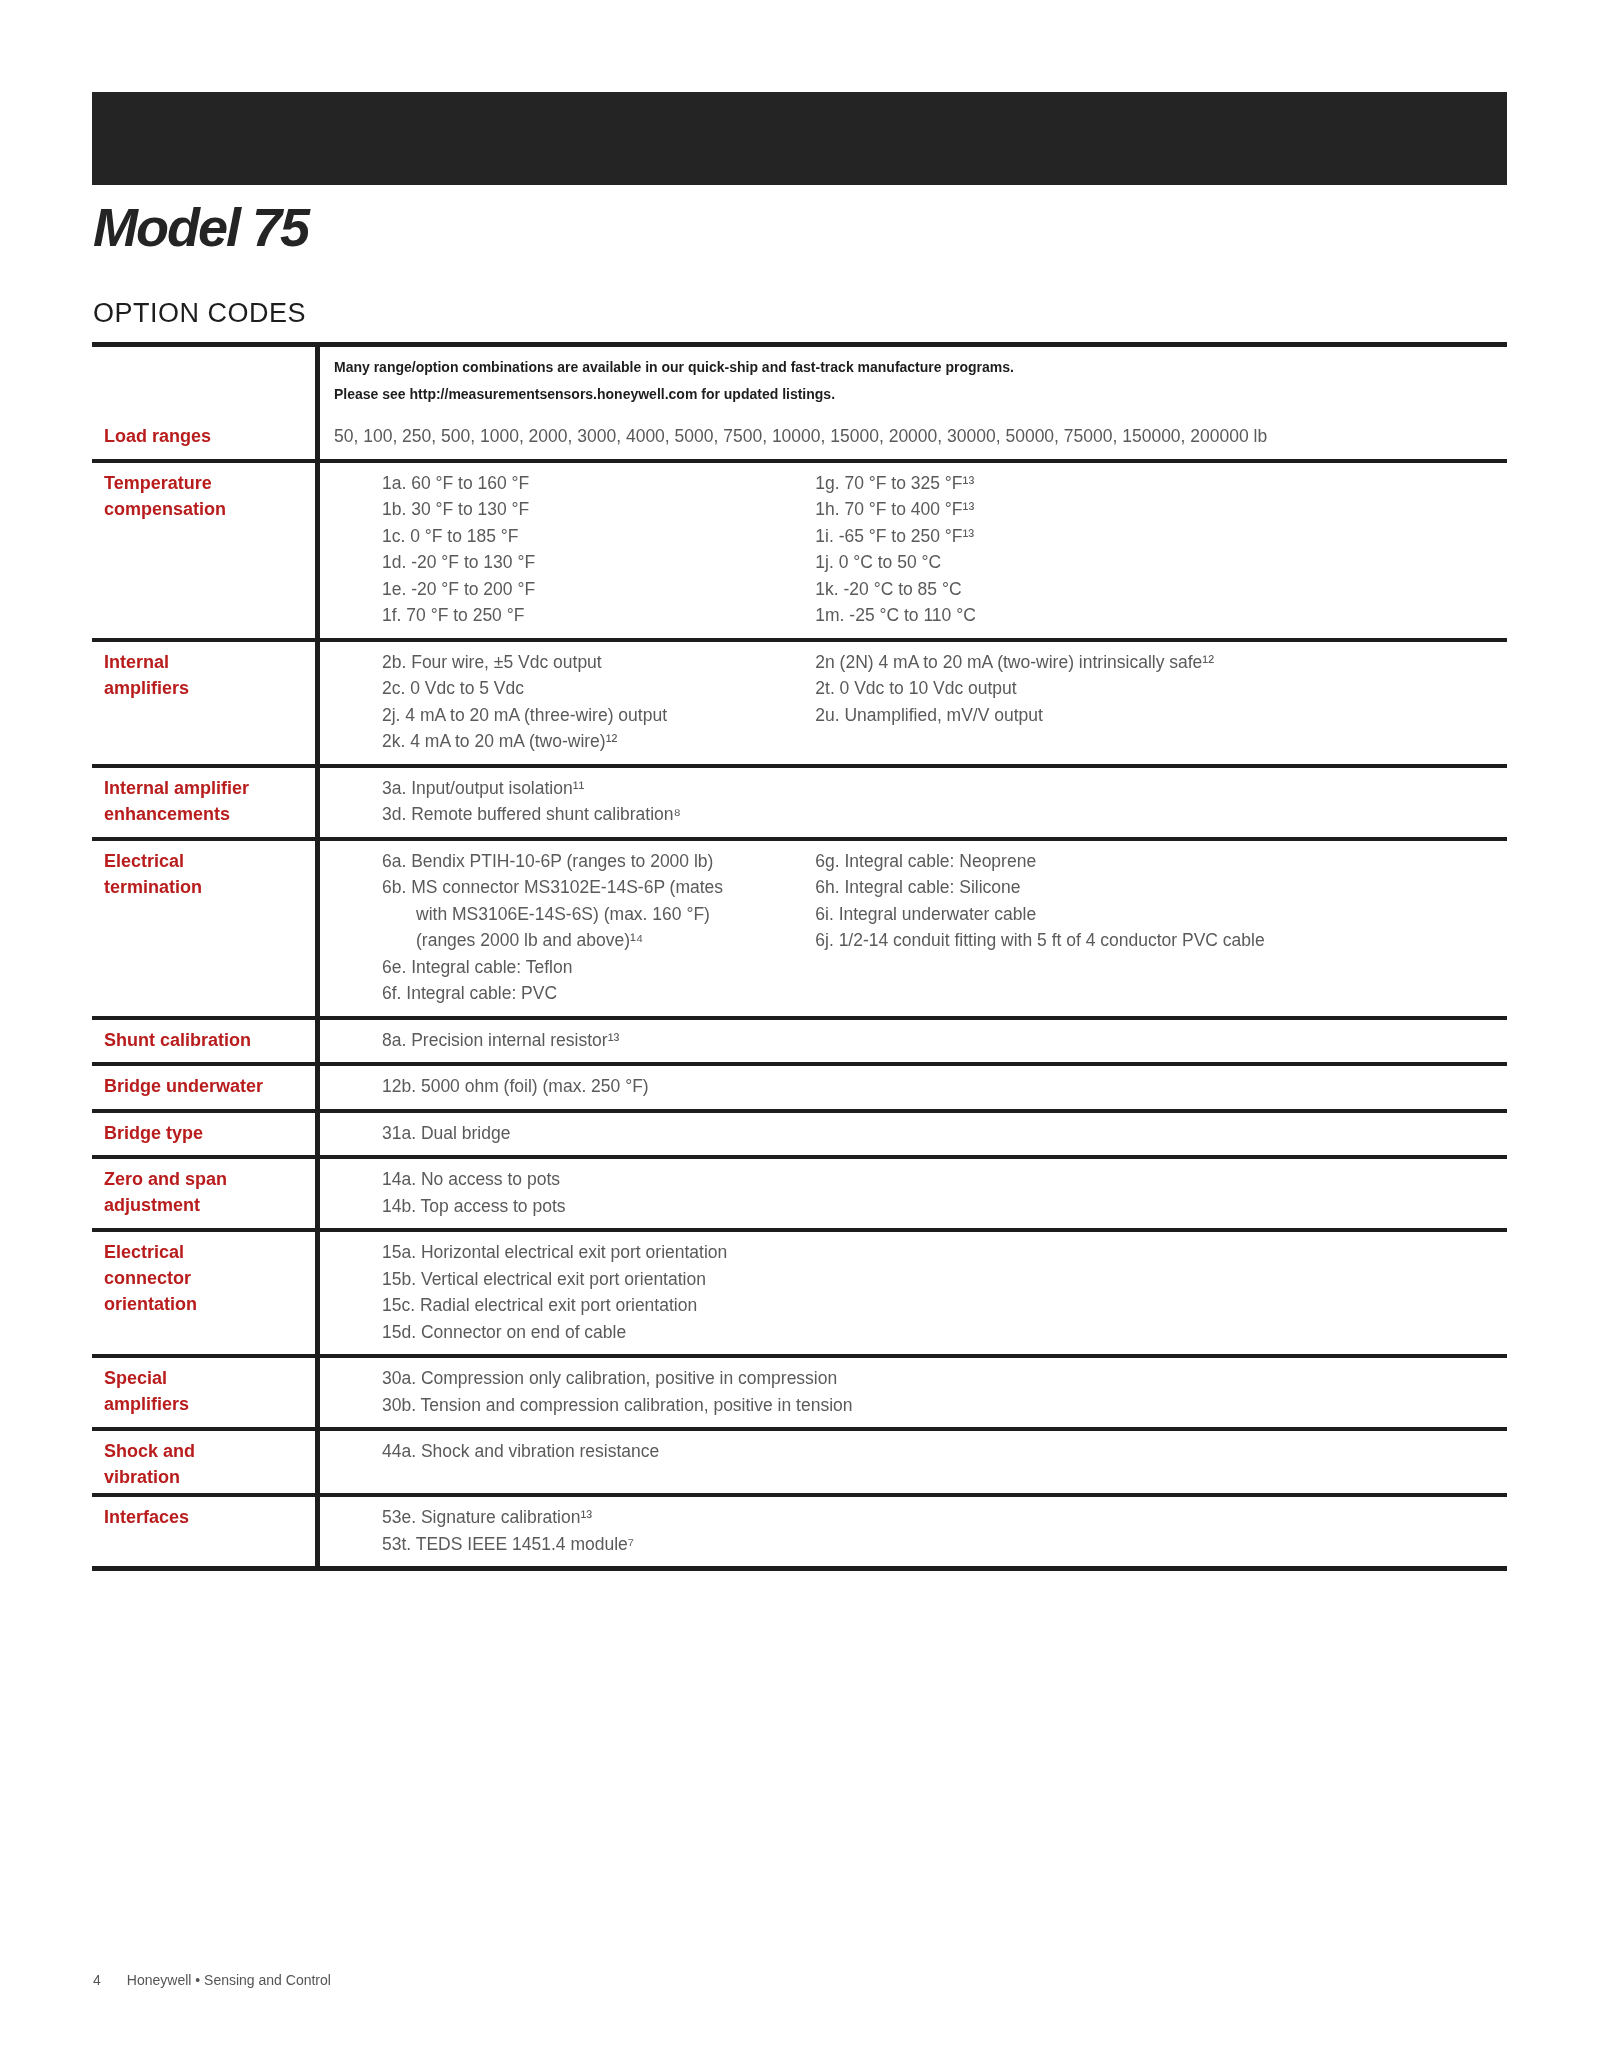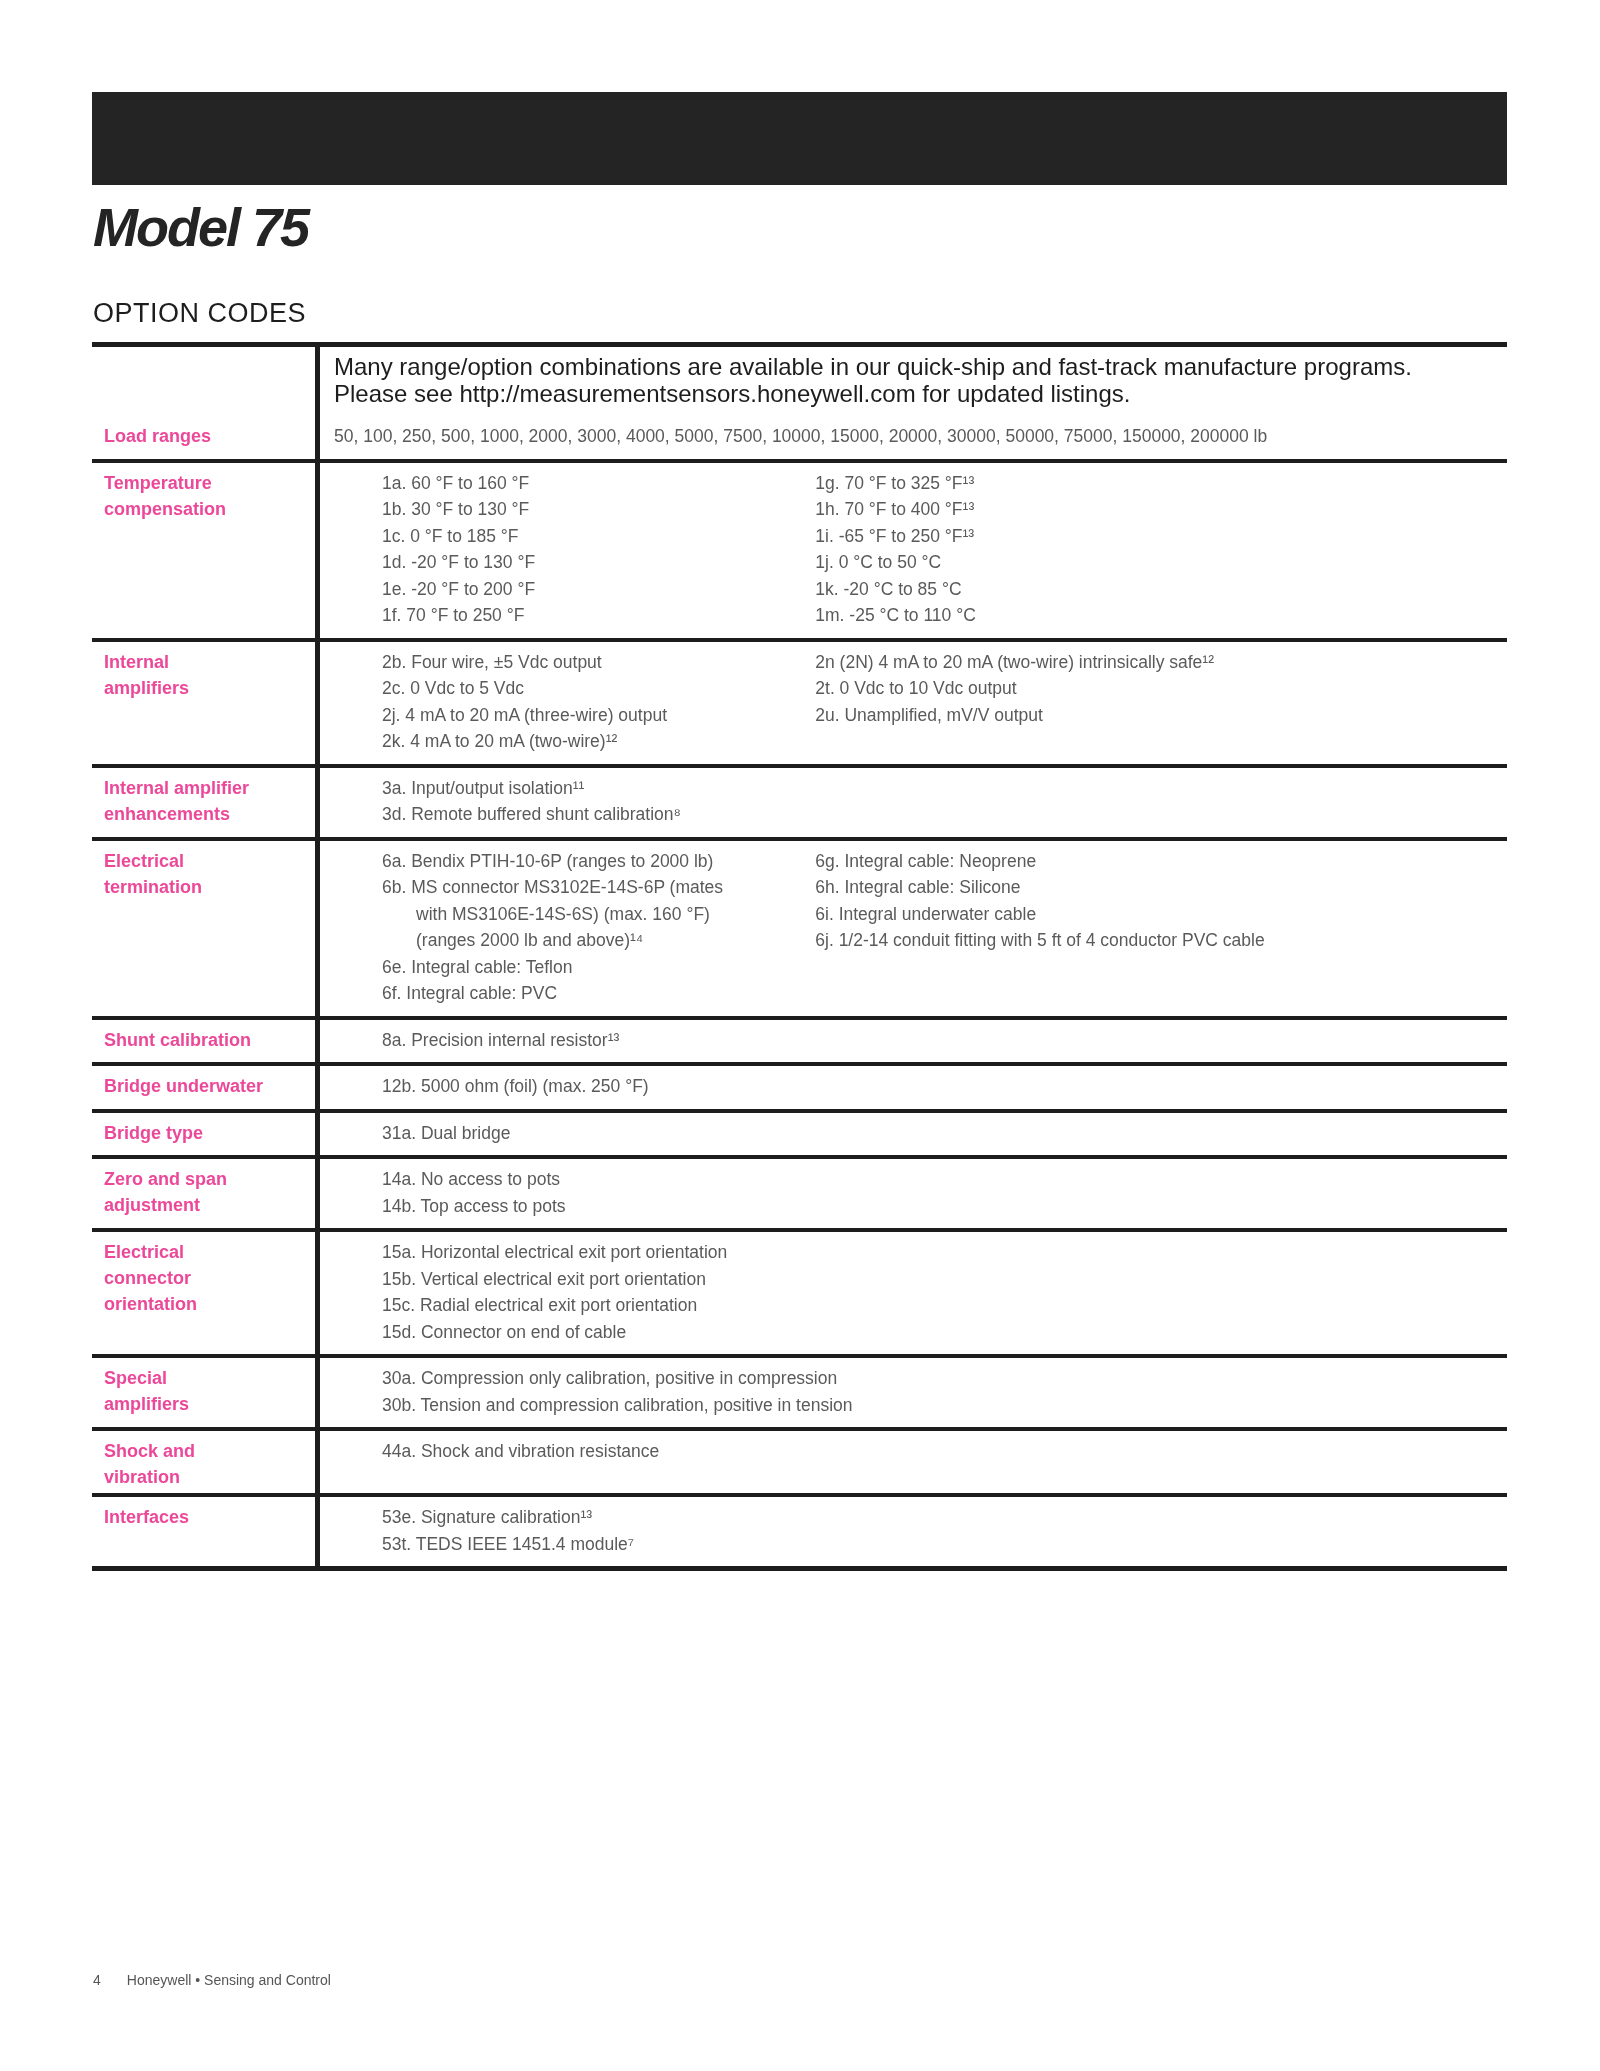--- a/index.html
+++ b/index.html
@@ -32,40 +32,40 @@
     border-top:5px solid #1d1d1d;
     border-bottom:5px solid #1d1d1d;
   }
   .trow{display:flex;align-items:stretch;}
   .trow + .trow{border-top:4px solid #1d1d1d;gap:48px;}
   .tlabel{
     width:228px;flex:0 0 228px;box-sizing:border-box;
     border-right:5px solid #1d1d1d;
     padding:7px 10px 3px 12px;
     font-size:18px;font-weight:bold;line-height:26px;
-    color:#ec4899;
+    color:#b91c1c;
     white-space:pre-line;
   }
   .tcontent{
     flex:1;box-sizing:border-box;
     padding:7px 14px 9px 14px;
     display:flex;flex-direction:row;align-items:flex-start;
   }
   .tcontent .col{display:block;}
   .tcontent .col.left{width:39%;flex:0 0 39%;}
   .tcontent .col.right{flex:1;}
   .trow.single-col .tcontent .col.left{width:100%;flex:1;}
   .cell-line{
     font-size:17.5px;line-height:26.5px;color:#5a5a5a;
     white-space:nowrap;
   }
   .cell-line.indent{padding-left:34px;}
   .note-row .tcontent{flex-direction:column;}
   .note-row .cell-line{
-    font-weight:normal;color:#1d1d1d;font-size:24px;line-height:26.5px;
+    font-weight:bold;color:#1d1d1d;font-size:14px;line-height:26.5px;
   }
   .footer{
     position:absolute;left:93px;top:1972px;
     font-size:14px;color:#555555;
   }
   .footer .pgnum{margin-right:26px;}
 </style>
 </head>
 <body>
 

